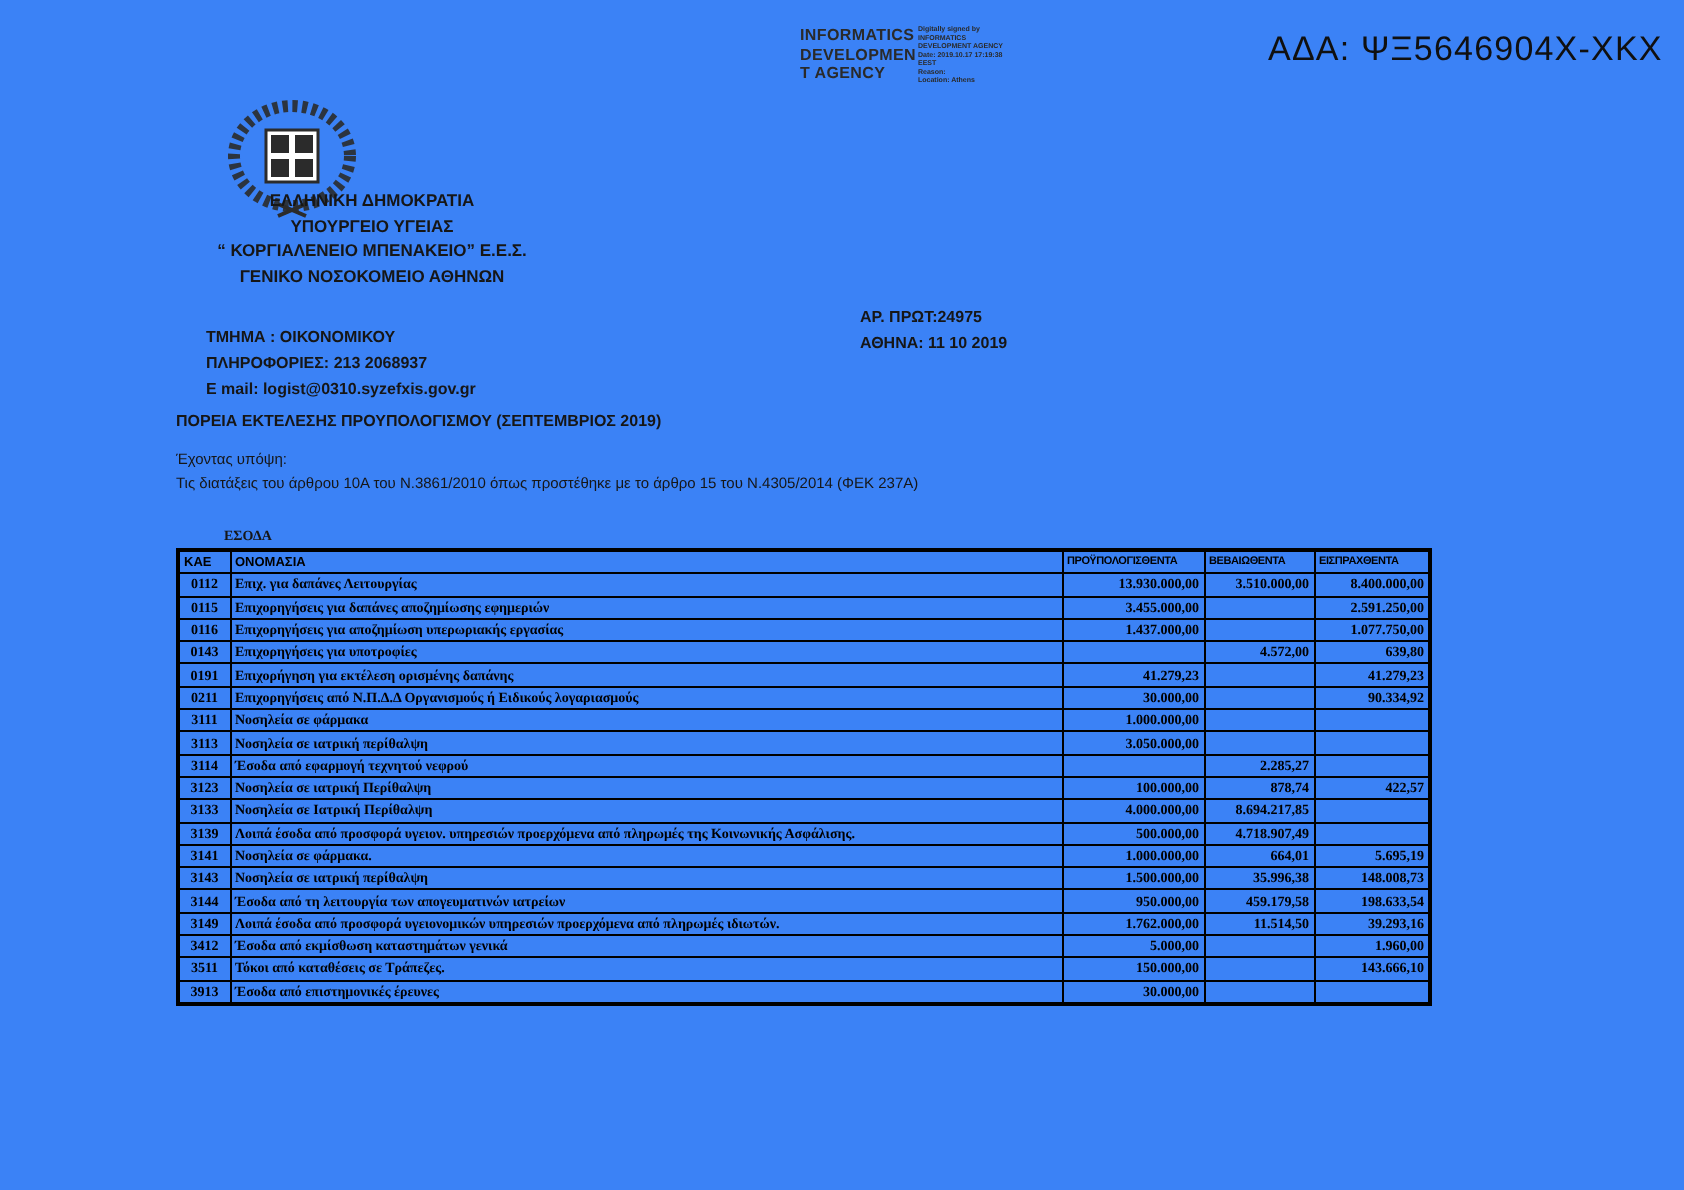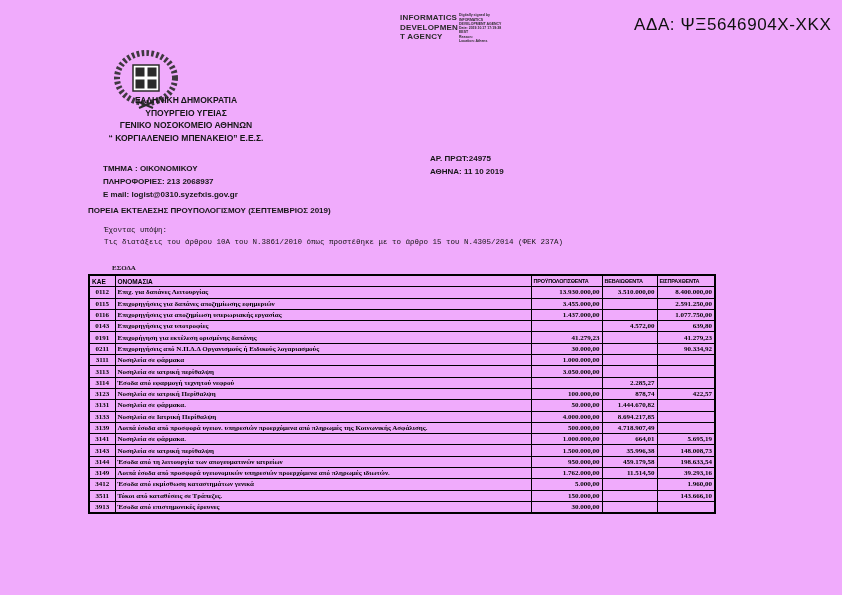--- a/index.html
+++ b/index.html
@@ -1,20 +1,20 @@
 <!DOCTYPE html>
 <html><head>
 <meta charset="utf-8">
 <style>
   html,body{margin:0;padding:0;}
   body{
     width:842px;height:595px;background:#ffffff;position:relative;
     font-family:"Liberation Sans",sans-serif;color:#111;overflow:hidden;
   }
-  .page{position:absolute;inset:0;background:#f0abfc;}
+  .page{position:absolute;inset:0;background:#3b82f6;}
 
   
   .agency-block{
     position:absolute;left:400px;top:13px;
     font-size:8px;line-height:9.5px;font-weight:700;color:#2a2a2a;letter-spacing:.2px;
   }
   .sig-details{
     position:absolute;left:459px;top:13px;width:220px;
     font-size:7px;line-height:8.5px;font-weight:700;color:#2a2a2a;
     transform:scale(.5);transform-origin:0 0;
@@ -38,22 +38,22 @@
   }
   .dept{
     position:absolute;left:103px;top:162px;
     font-weight:700;font-size:8px;line-height:13px;color:#161616;
   }
   .doc-title{
     position:absolute;left:88px;top:206px;
     font-weight:700;font-size:8px;color:#161616;
   }
   .preamble{
-    position:absolute;left:104px;top:224px;
-    font-family:Liberation Mono, monospace;font-size:7.5px;line-height:12px;color:#161616;
+    position:absolute;left:88px;top:224px;
+    font-family:Liberation Sans, sans-serif;font-size:7.5px;line-height:12px;color:#161616;
   }
   .esoda{
     position:absolute;left:112px;top:264px;
     font-family:"Liberation Serif",serif;font-weight:700;font-size:7px;color:#161616;
   }
 
   
   table.budget{
     position:absolute;left:88px;top:274px;width:626px;
     border-collapse:collapse;table-layout:fixed;
@@ -104,22 +104,22 @@
         <rect x="41.5" y="17.5" width="9" height="9" fill="#2b2b2b"></rect>
         <rect x="29.5" y="29.5" width="9" height="9" fill="#2b2b2b"></rect>
         <rect x="41.5" y="29.5" width="9" height="9" fill="#2b2b2b"></rect>
       </g>
     </svg>
   </div>
 
   <div class="letterhead">
       <div>ΕΛΛΗΝΙΚΗ ΔΗΜΟΚΡΑΤΙΑ</div>
       <div>ΥΠΟΥΡΓΕΙΟ ΥΓΕΙΑΣ</div>
+      <div>“ ΚΟΡΓΙΑΛΕΝΕΙΟ ΜΠΕΝΑΚΕΙΟ” Ε.Ε.Σ.</div>
       <div>ΓΕΝΙΚΟ ΝΟΣΟΚΟΜΕΙΟ ΑΘΗΝΩΝ</div>
-      <div>“ ΚΟΡΓΙΑΛΕΝΕΙΟ ΜΠΕΝΑΚΕΙΟ” Ε.Ε.Σ.</div>
     </div>
 
   <div class="protocol">
     <div>ΑΡ. ΠΡΩΤ:24975</div>
     <div>ΑΘΗΝΑ: 11 10 2019</div>
   </div>
 
   <div class="dept">
     <div>ΤΜΗΜΑ : ΟΙΚΟΝΟΜΙΚΟΥ</div>
     <div>ΠΛΗΡΟΦΟΡΙΕΣ: 213 2068937</div>
@@ -217,27 +217,20 @@
           <td class="td-num"></td>
         </tr>
         <tr>
           <td class="td-kae">3123</td>
           <td class="td-name">Νοσηλεία σε ιατρική Περίθαλψη</td>
           <td class="td-num">100.000,00</td>
           <td class="td-num">878,74</td>
           <td class="td-num">422,57</td>
         </tr>
         <tr>
-          <td class="td-kae">3131</td>
-          <td class="td-name">Νοσηλεία σε φάρμακα.</td>
-          <td class="td-num">50.000,00</td>
-          <td class="td-num">1.444.670,82</td>
-          <td class="td-num"></td>
-        </tr>
-        <tr>
           <td class="td-kae">3133</td>
           <td class="td-name">Νοσηλεία σε Ιατρική Περίθαλψη</td>
           <td class="td-num">4.000.000,00</td>
           <td class="td-num">8.694.217,85</td>
           <td class="td-num"></td>
         </tr>
         <tr>
           <td class="td-kae">3139</td>
           <td class="td-name">Λοιπά έσοδα από προσφορά υγειον. υπηρεσιών προερχόμενα από πληρωμές της Κοινωνικής Ασφάλισης.</td>
           <td class="td-num">500.000,00</td>

